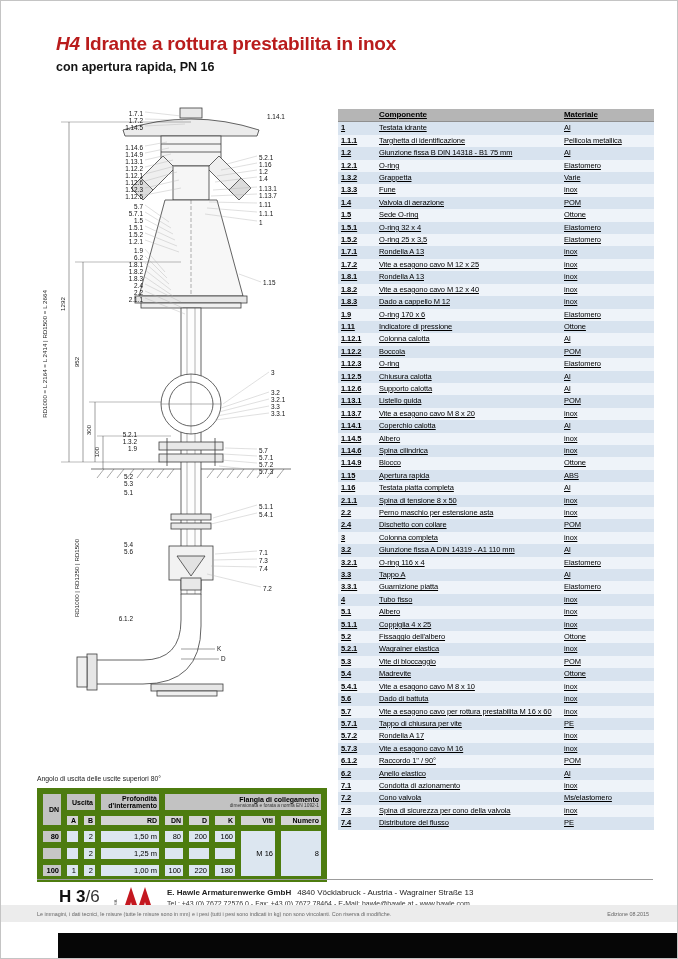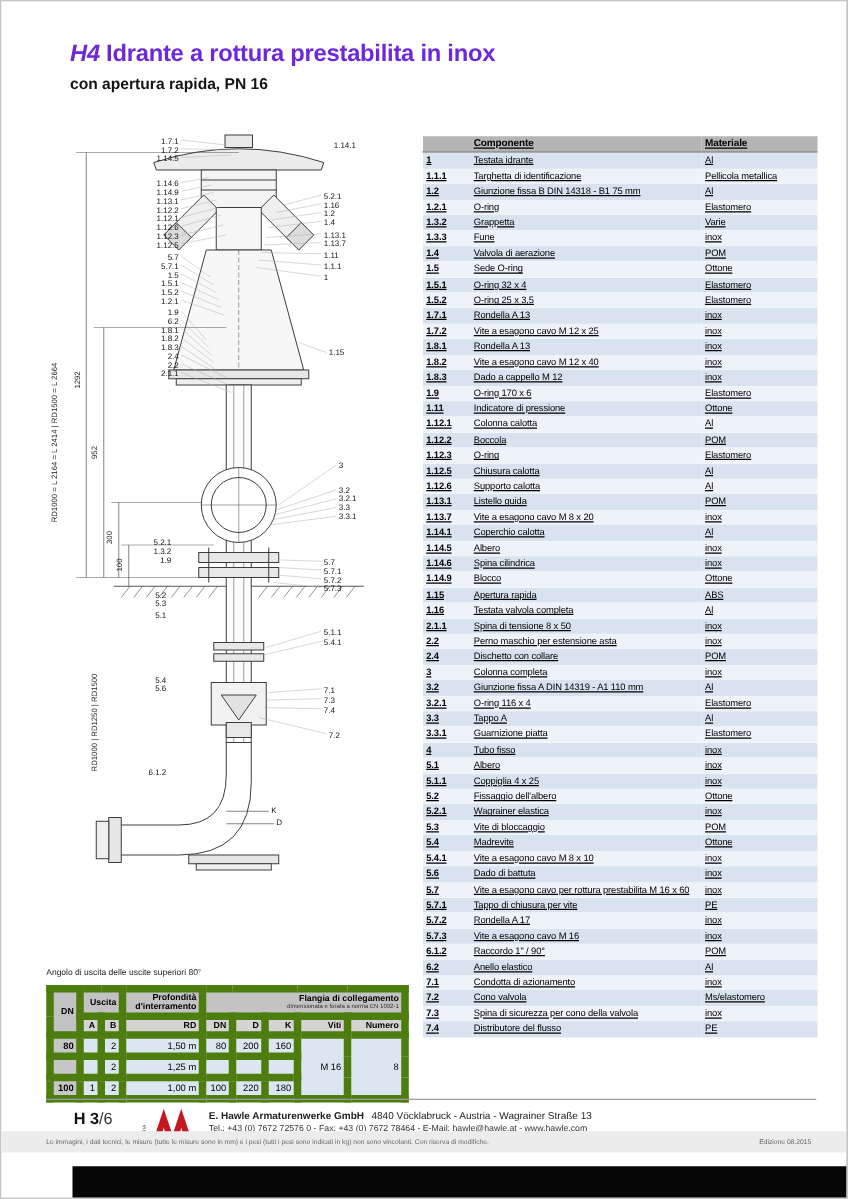--- a/index.html
+++ b/index.html
@@ -3,21 +3,21 @@
 <meta charset="utf-8">
 <style>
   * { margin:0; padding:0; box-sizing:border-box; }
   html,body { background:#9a9a9a; }
   body { font-family:"Liberation Sans", sans-serif; }
   .page { position:relative; width:678px; height:959px; background:#ffffff;
           border:1px solid #c4c4c4; overflow:hidden; margin:0 auto; }
 
   
   .header { position:absolute; left:55px; top:32px; }
-  .title { font-size:19px; font-weight:bold; color:#6d28d9; letter-spacing:-0.2px; }
+  .title { font-size:19px; font-weight:bold; color:#b91c1c; letter-spacing:-0.2px; }
   .title .model { font-style:italic; margin-right:5px; }
   .subtitle { font-size:12.5px; font-weight:bold; color:#141414; margin-top:5px; }
   .logo { position:absolute; left:494px; top:36px; width:158px; height:48px; }
 
   
   .parts { position:absolute; left:337px; top:108px; width:316px; border-collapse:collapse; table-layout:fixed;text-decoration:underline; }
   .parts th, .parts td { font-size:7.5px; line-height:12.4px; height:12.4px; padding:0 3px;
                          text-align:left; white-space:nowrap; overflow:hidden; letter-spacing:-0.1px; }
   .parts thead th { background:#b5b5b5; font-weight:bold; font-size:8px; border-bottom:1px solid #8f8f8f; }
   .parts tbody tr:nth-child(odd)  td { background:#d8e3ef; }
@@ -40,21 +40,21 @@
   .spec thead tr:first-child th { background:#c2c2c2; font-size:7px; }
   .spec thead tr:last-child  th { background:#d4d4d4; font-size:7px; }
   .spec .sub { font-size:4.8px; font-weight:normal; color:#333; }
   .spec td { background:#dce6f0; font-size:7.5px; height:11px; }
   .spec td.dn { background:#c6c6c6; font-weight:bold; }
   .c-a,.c-b { width:17px; } .c-dncol { width:24px; } .c-rd { width:64px; }
   .c-fdn { width:24px; } .c-d,.c-k { width:26px; } .c-viti { width:40px; } .c-num { width:46px; }
 
   
   .footer-rule { position:absolute; left:36px; top:878px; width:616px; border-top:1px solid #9c9c9c; }
-  .page-num { position:absolute; left:58px; top:886px; font-size:13px; color:#111; }
+  .page-num { position:absolute; left:58px; top:886px; font-size:17px; color:#111; }
   .page-num b { font-weight:bold; }
   .page-num .pn-total { font-weight:normal; color:#333; }
   .footer-logo { position:absolute; left:110px; top:883px; width:48px; height:36px; }
   .company { position:absolute; left:166px; top:887px; color:#222; }
   .company .l1 { font-size:8px; }
   .company .l1 b { margin-right:6px; }
   .company .l2 { font-size:7px; color:#333; margin-top:3px; }
   .disclaimer-band { position:absolute; left:0; top:904px; width:678px; height:17px; background:#ececec;
                      display:flex; align-items:center; justify-content:space-between; padding:0 30px 0 36px; }
   .disclaimer-band span { font-size:5.4px; color:#666; }
@@ -349,21 +349,21 @@
           <td>Blocco</td>
           <td>Ottone</td>
         </tr>
         <tr>
           <td>1.15</td>
           <td>Apertura rapida</td>
           <td>ABS</td>
         </tr>
         <tr>
           <td>1.16</td>
-          <td>Testata valvola completa</td>
+          <td>Testata piatta completa</td>
           <td>Al</td>
         </tr>
         <tr>
           <td>2.1.1</td>
           <td>Spina di tensione 8 x 50</td>
           <td>inox</td>
         </tr>
         <tr>
           <td>2.2</td>
           <td>Perno maschio per estensione asta</td>

